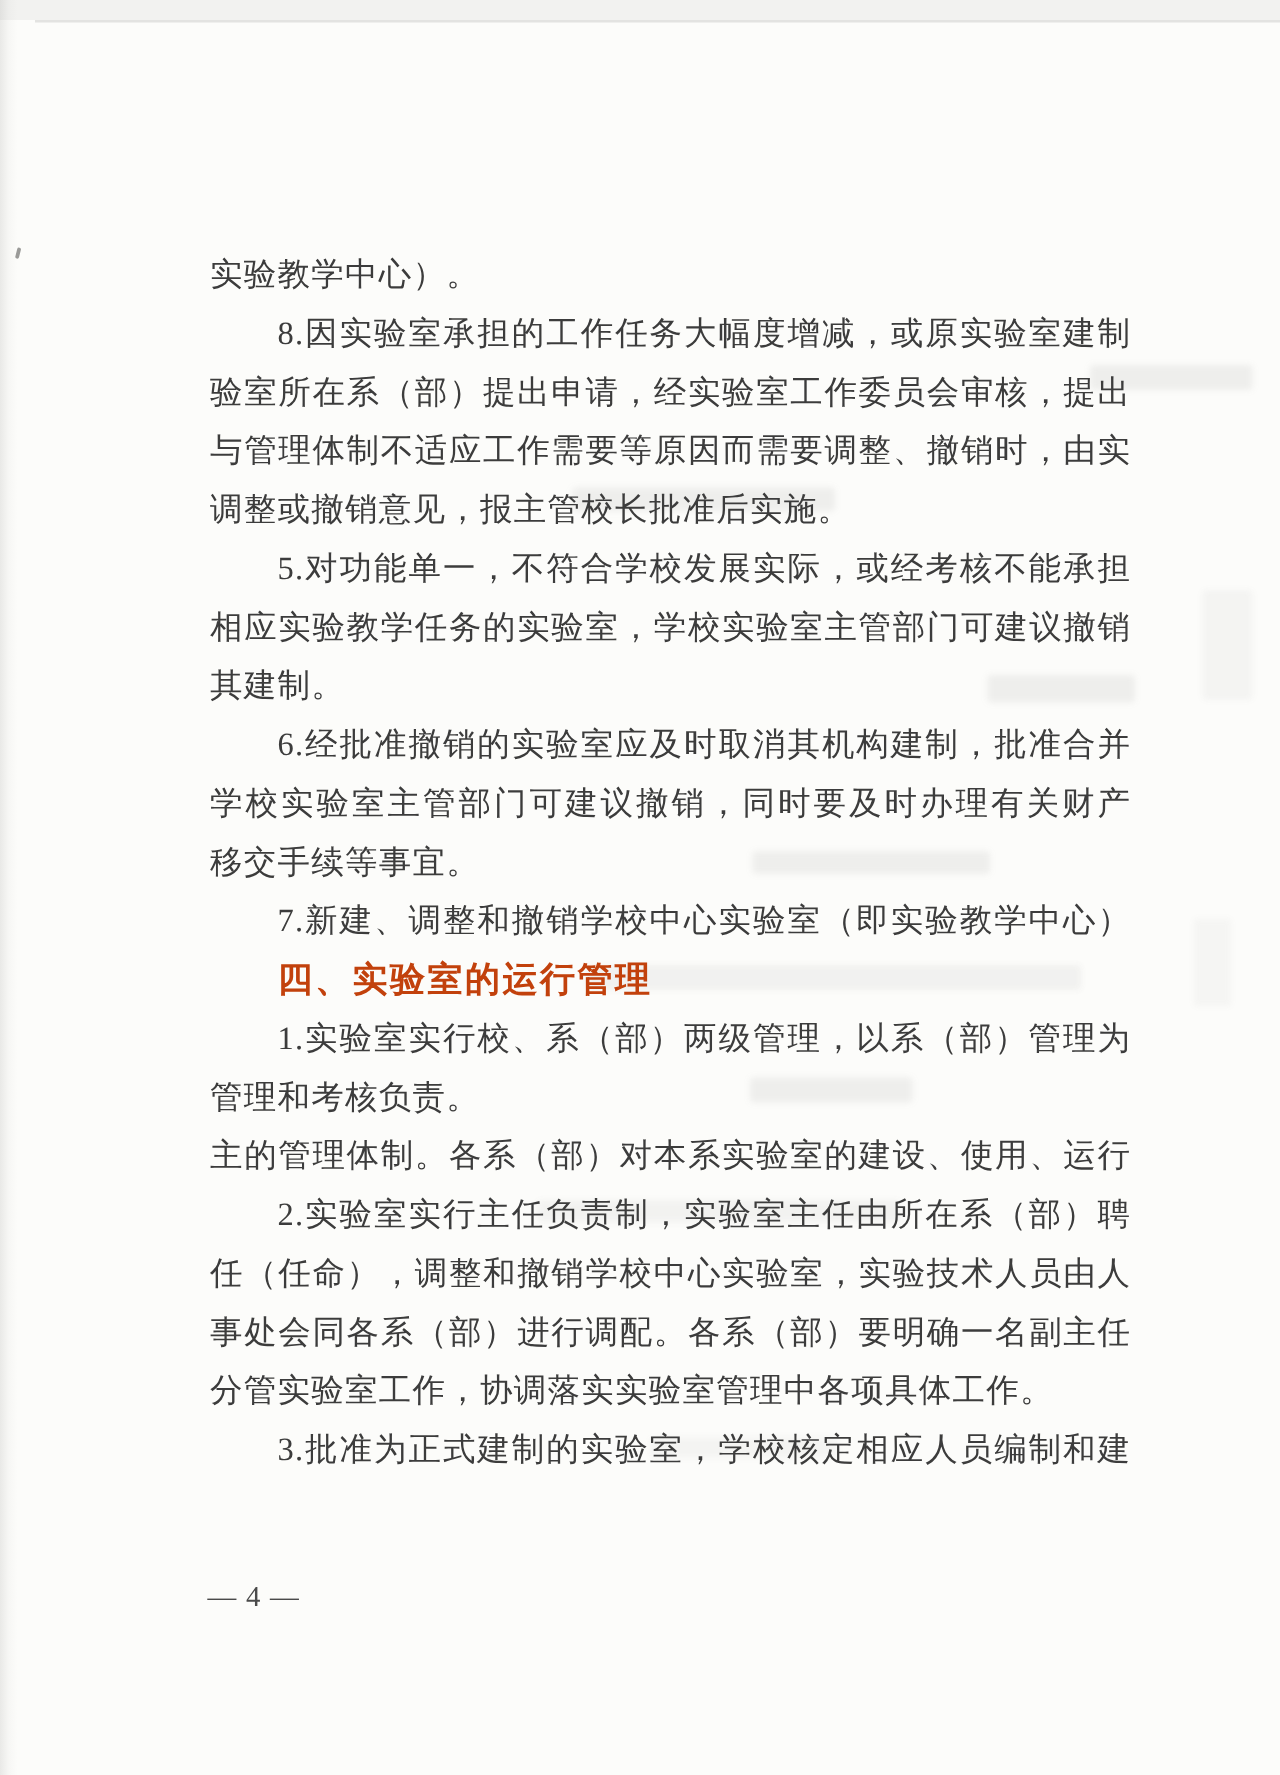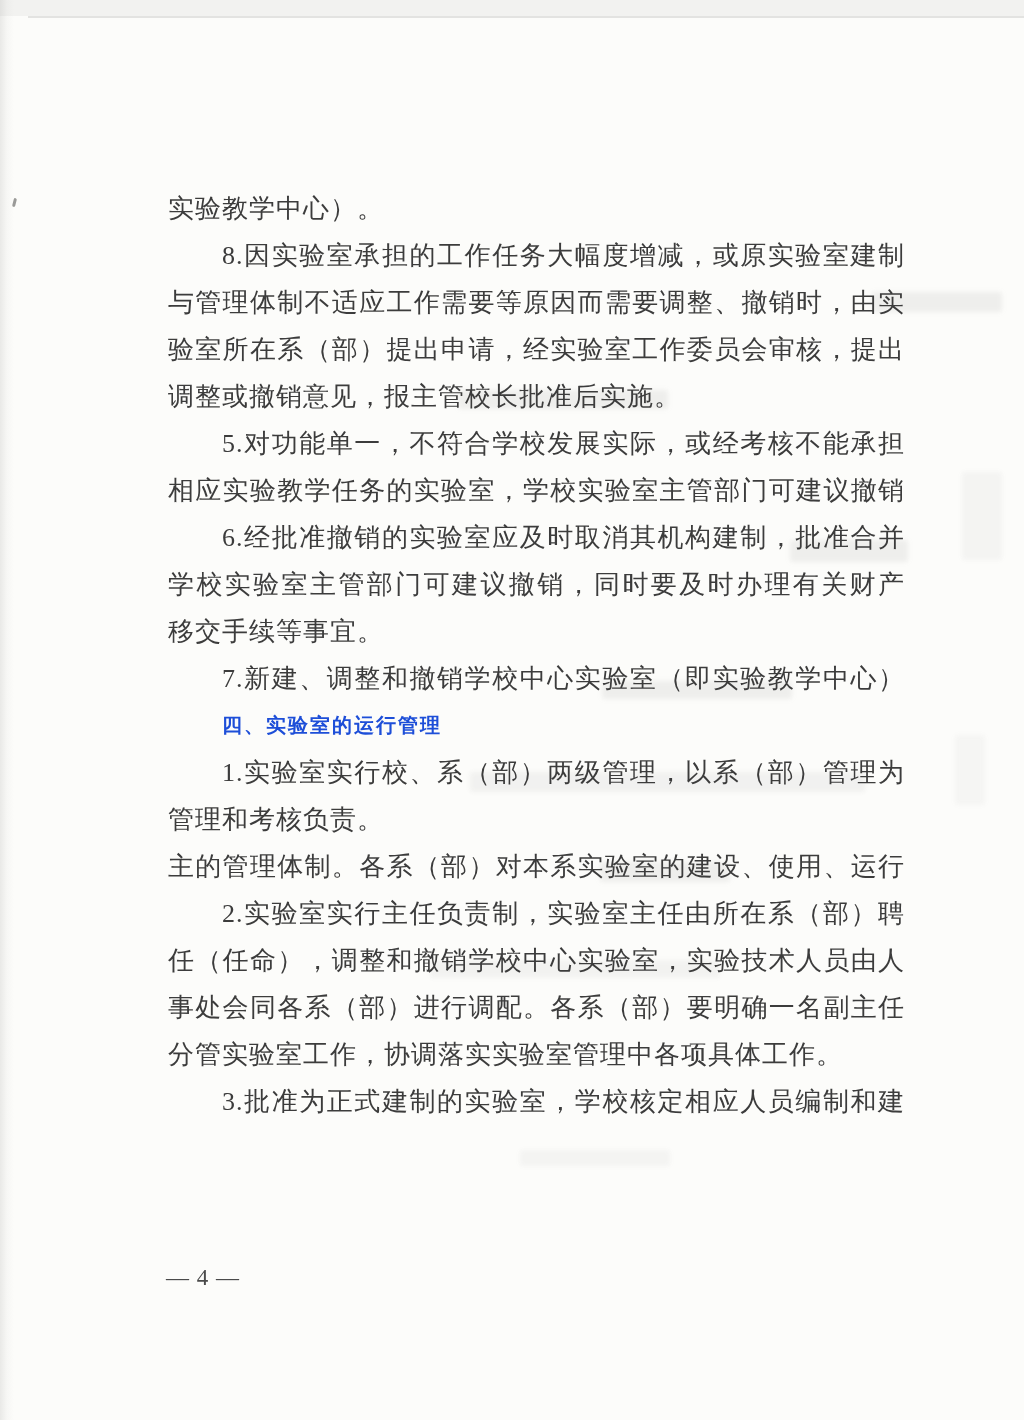--- a/index.html
+++ b/index.html
@@ -45,21 +45,21 @@
   .bleed {
     position: absolute;
     background: rgba(120,120,120,0.10);
     filter: blur(2.5px);
     border-radius: 3px;
   }
   
   .content {
     position: absolute;
     left: 168px;
-    top: 185px;
+    top: 196px;
     width: 737px;
   }
   .line {
     height: 47px;
     line-height: 47px;
     font-size: 26px;
     letter-spacing: 1px;
     color: #3c3c3c;
     white-space: normal;
     overflow: visible;
@@ -73,23 +73,23 @@
     text-align: justify;
     text-align-last: justify;
   }
   .l-end {
     text-align: left;
   }
   .l-head {
     padding-left: 54px;
     font-family: "Liberation Sans", "DejaVu Sans", sans-serif;
     font-weight: 700;
-    font-size: 20px;
+    font-size: 28px;
     letter-spacing: 2px;
-    color: #1d4ed8;
+    color: #c2410c;
   }
   .page-number {
     position: absolute;
     left: 166px;
     top: 1265px;
     font-size: 23px;
     letter-spacing: 1px;
     color: #4a4a4a;
   }
 </style>
@@ -110,25 +110,26 @@
   <div class="bleed" style="left:602px; top:681px; width:190px; height:18px;"></div>
   <div class="bleed" style="left:470px; top:772px; width:395px; height:20px; opacity:.8;"></div>
   <div class="bleed" style="left:600px; top:862px; width:130px; height:20px;"></div>
   <div class="bleed" style="left:430px; top:960px; width:290px; height:18px; opacity:.7;"></div>
   <div class="bleed" style="left:520px; top:1150px; width:150px; height:16px; opacity:.6;"></div>
   <div class="bleed" style="left:955px; top:735px; width:30px; height:70px; opacity:.5;"></div>
 
   <div class="content">
       <div class="line l-end">实验教学中心）。</div>
       <div class="line l-start">8.因实验室承担的工作任务大幅度增减，或原实验室建制</div>
+      <div class="line l-mid">验室所在系（部）提出申请，经实验室工作委员会审核，提出</div>
       <div class="line l-mid">与管理体制不适应工作需要等原因而需要调整、撤销时，由实</div>
-      <div class="line l-mid">验室所在系（部）提出申请，经实验室工作委员会审核，提出</div>
       <div class="line l-end">调整或撤销意见，报主管校长批准后实施。</div>
       <div class="line l-start">5.对功能单一，不符合学校发展实际，或经考核不能承担</div>
       <div class="line l-mid">相应实验教学任务的实验室，学校实验室主管部门可建议撤销</div>
+      <div class="line l-end">其建制。</div>
       <div class="line l-start">6.经批准撤销的实验室应及时取消其机构建制，批准合并</div>
       <div class="line l-mid">学校实验室主管部门可建议撤销，同时要及时办理有关财产</div>
       <div class="line l-end">移交手续等事宜。</div>
       <div class="line l-start">7.新建、调整和撤销学校中心实验室（即实验教学中心）</div>
       <div class="line l-head">四、实验室的运行管理</div>
       <div class="line l-start">1.实验室实行校、系（部）两级管理，以系（部）管理为</div>
       <div class="line l-end">管理和考核负责。</div>
       <div class="line l-mid">主的管理体制。各系（部）对本系实验室的建设、使用、运行</div>
       <div class="line l-start">2.实验室实行主任负责制，实验室主任由所在系（部）聘</div>
       <div class="line l-mid">任（任命），调整和撤销学校中心实验室，实验技术人员由人</div>

